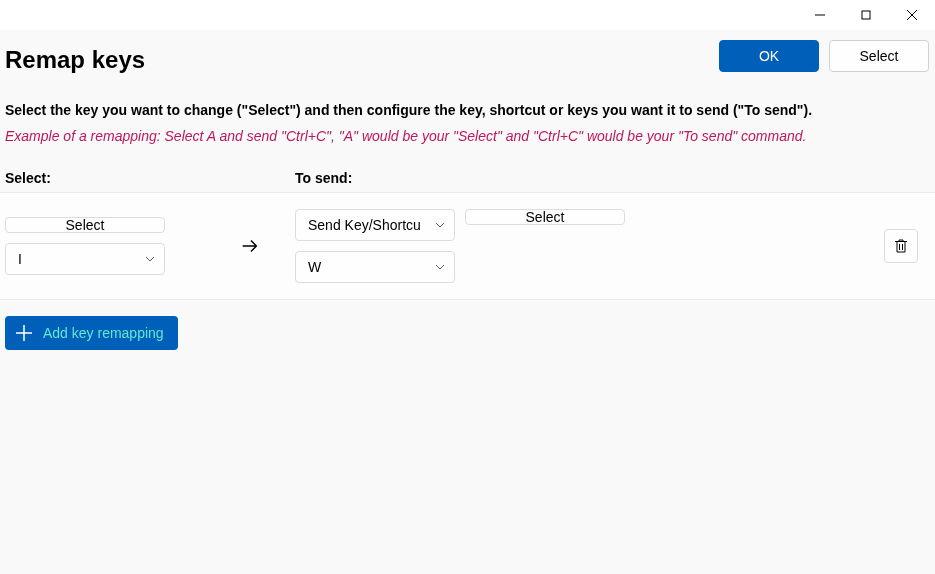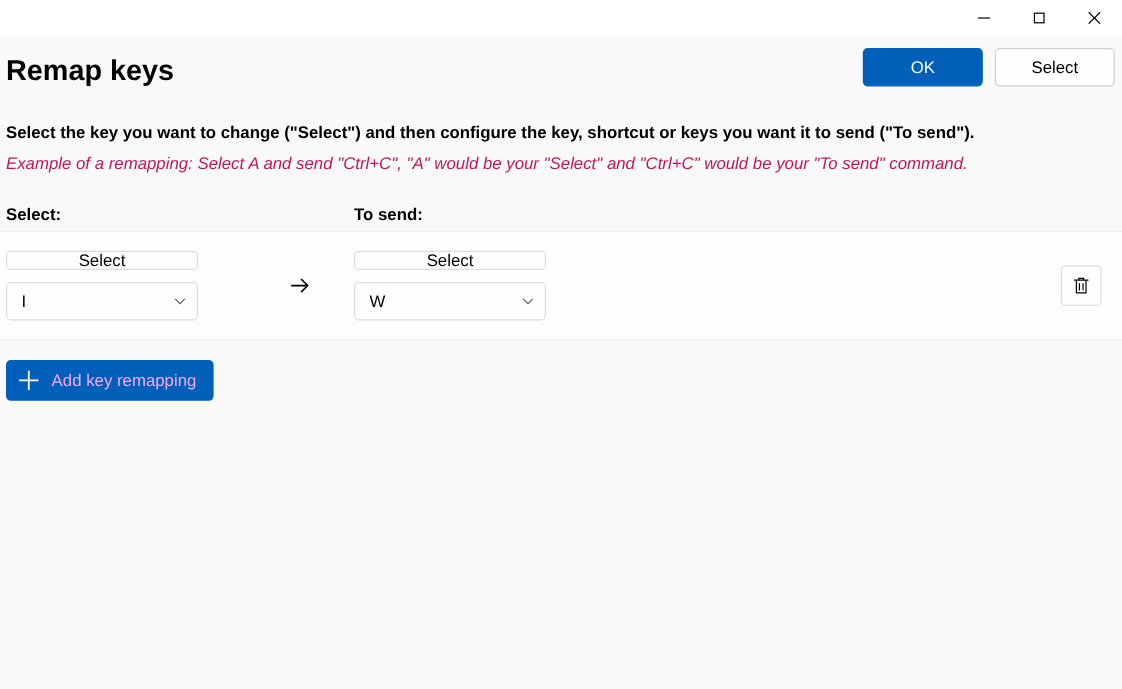--- a/index.html
+++ b/index.html
@@ -181,21 +181,21 @@
       justify-content: center;
       cursor: pointer;
     }
     .add-section {
       background: #f9f9f9;
       padding: 16px 5px;
       height: 400px;
     }
     .add-btn {
       background: #005fb8;
-      color: #f0abfc;
+      color: #5eead4;
       border: none;
       border-radius: 4px;
       height: 34px;
       padding: 0 14px 0 8px;
       font-size: 14px;
       display: inline-flex;
       align-items: center;
       gap: 8px;
       cursor: pointer;
     }
@@ -256,20 +256,26 @@
           </svg>
       </div>
     </div>
     <div class="arrow-col">
       <svg width="22" height="22" viewBox="0 0 24 24">
         <path d="M4 12 L19 12 M13 6 L19 12 L13 18" fill="none" stroke="#000" stroke-width="1.5"></path>
       </svg>
     </div>
     <div class="right-col">
       <div class="right-row">
+        <div class="dropdown">
+          <span class="dropdown-label">Send Key/Shortcu</span>
+          <svg class="chevron" width="12" height="12" viewBox="0 0 12 12">
+              <path d="M2 4 L6 8 L10 4" fill="none" stroke="#606060" stroke-width="1"></path>
+            </svg>
+        </div>
         <div class="select-btn">Select</div>
       </div>
       <div class="right-row">
         <div class="dropdown">
           <span class="dropdown-label">W</span>
           <svg class="chevron" width="12" height="12" viewBox="0 0 12 12">
               <path d="M2 4 L6 8 L10 4" fill="none" stroke="#606060" stroke-width="1"></path>
             </svg>
         </div>
       </div>

